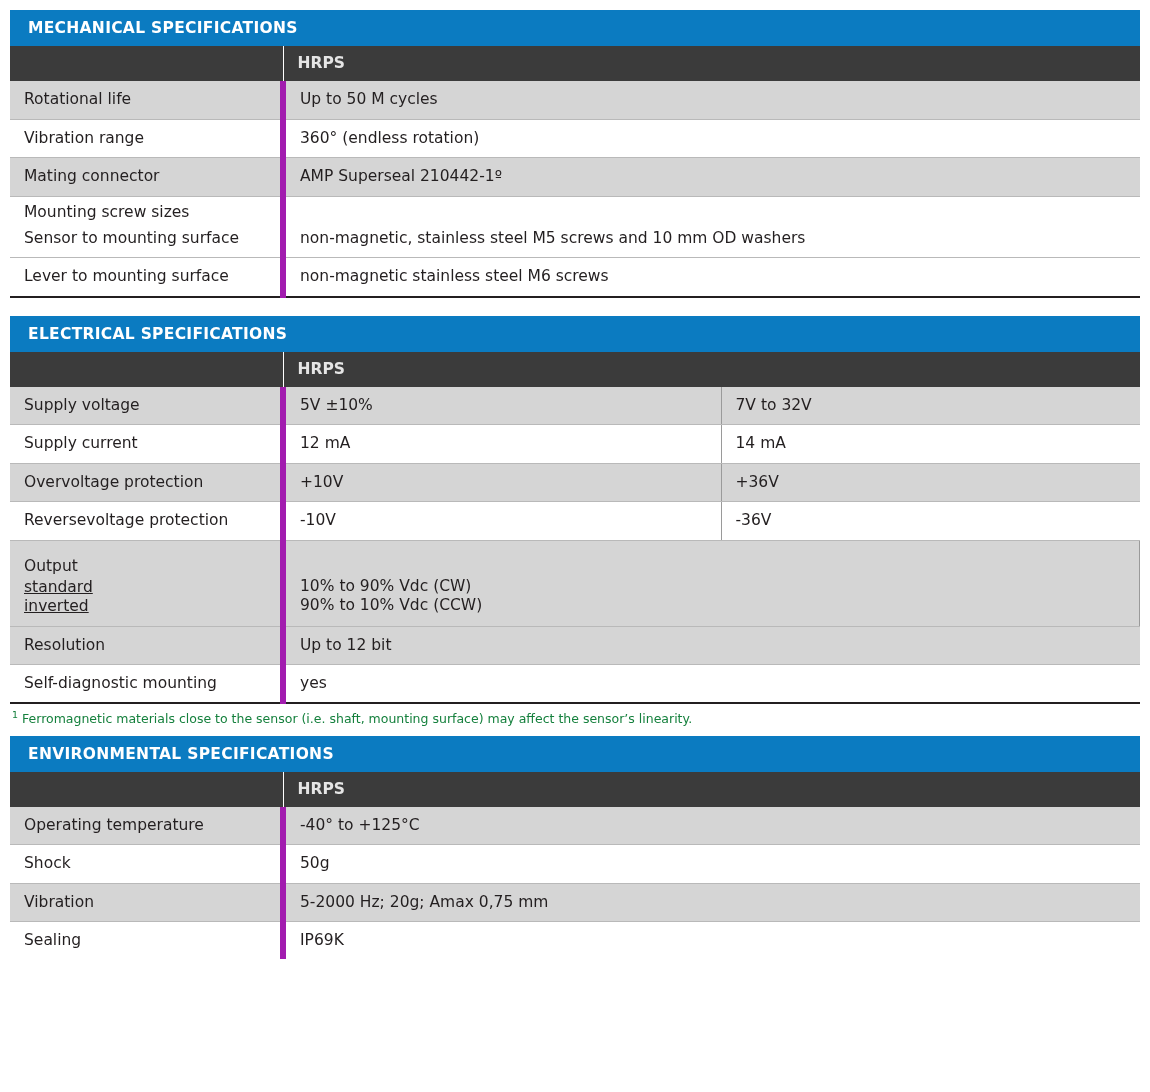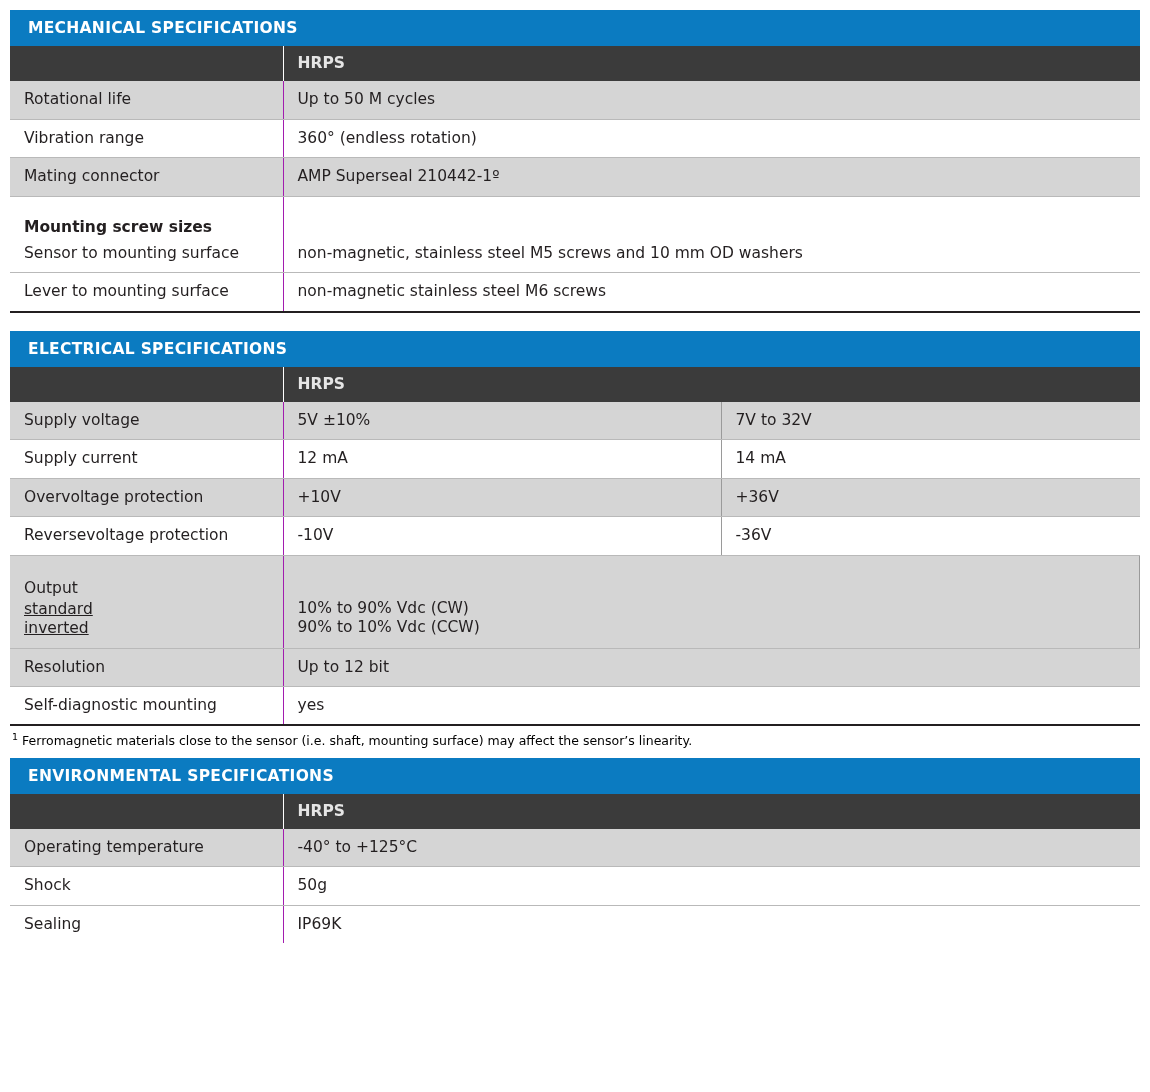--- a/index.html
+++ b/index.html
@@ -61,21 +61,21 @@
     background: #3b3b3b;
   }
 
   
   tr.shade td { background: #d5d5d5; }
   tr.plain td { background: #ffffff; }
 
   
   td.lbl {
     width: 273px;
-    border-right: 1px solid #a21caf;
+    border-right: 6px solid #a21caf;
   }
   td.val {
     border-right: none;
   }
   td.val2 {
     width: 438px;
     border-right: 1px solid #9a9a9a;
   }
   td.val3 { }
 
@@ -86,21 +86,21 @@
 
   
   .lbl-right { text-align: left; }
 
   .multi { white-space: pre-line; }
 
   
   .footnote {
     font-size: 12.5px;
     margin: 5px 10px 9px 12px;
-    color: #000000;
+    color: #15803d;
     width: 1130px;
   }
   sup { font-size: 9.5px; vertical-align: super; }
 
   .spacer-lg { height: 18px; }
 
   .tight td { padding-top: 5px; padding-bottom: 5px; }
 </style>
 </head>
 <body>
@@ -125,21 +125,21 @@
       </tr>
       <tr class="plain line">
         <td class="lbl">Vibration range</td>
         <td class="val">360° (endless rotation)</td>
       </tr>
       <tr class="shade line">
         <td class="lbl">Mating connector</td>
         <td class="val">AMP Superseal 210442-1º</td>
       </tr>
       <tr class="plain tight">
-        <td class="lbl" style="padding-top:21px;padding-bottom:2px;font-weight:bold;">Mounting screw sizes</td>
+        <td class="lbl" style="padding-top:6px;padding-bottom:2px;">Mounting screw sizes</td>
         <td class="val" style="padding-top:10px;padding-bottom:2px;"></td>
       </tr>
       <tr class="plain line tight">
         <td class="lbl lbl-right" style="padding-bottom:9px;">Sensor to mounting surface</td>
         <td class="val" style="padding-bottom:9px;">non-magnetic, stainless steel M5 screws and 10 mm OD washers</td>
       </tr>
       <tr class="plain rule-bottom-thick">
         <td class="lbl lbl-right">Lever to mounting surface</td>
         <td class="val">non-magnetic stainless steel M6 screws</td>
       </tr>
@@ -175,21 +175,21 @@
         <td class="lbl">Overvoltage protection</td>
         <td class="val2">+10V</td>
         <td class="val3">+36V</td>
       </tr>
       <tr class="plain line">
         <td class="lbl">Reversevoltage protection</td>
         <td class="val2">-10V</td>
         <td class="val3">-36V</td>
       </tr>
       <tr class="shade line">
-        <td class="lbl" style="vertical-align:top; padding-top:23px; position:relative;margin-left:20px;">
+        <td class="lbl" style="vertical-align:top; padding-top:16px; position:relative;margin-left:20px;">
           <div>Output</div>
           <div class="multi lbl-right" style="margin-top:2px;text-decoration:underline;">standard
 inverted</div>
         </td>
         <td class="val2 multi" colspan="2" style="vertical-align:bottom; padding-bottom:10px;">10% to 90% Vdc (CW)
 90% to 10% Vdc (CCW)</td>
       </tr>
       <tr class="shade line">
         <td class="lbl">Resolution</td>
         <td colspan="2" class="val">Up to 12 bit</td>
@@ -216,20 +216,24 @@
         <td class="val">HRPS</td>
       </tr>
       <tr class="shade line">
         <td class="lbl">Operating temperature</td>
         <td class="val">-40° to +125°C</td>
       </tr>
       <tr class="plain line">
         <td class="lbl">Shock</td>
         <td class="val">50g</td>
       </tr>
+      <tr class="shade line">
+        <td class="lbl">Vibration</td>
+        <td class="val">5-2000 Hz; 20g; Amax 0,75 mm</td>
+      </tr>
       <tr class="plain">
         <td class="lbl">Sealing</td>
         <td class="val">IP69K</td>
       </tr>
     </tbody>
   </table>
 
 </div>
 
 </body></html>

